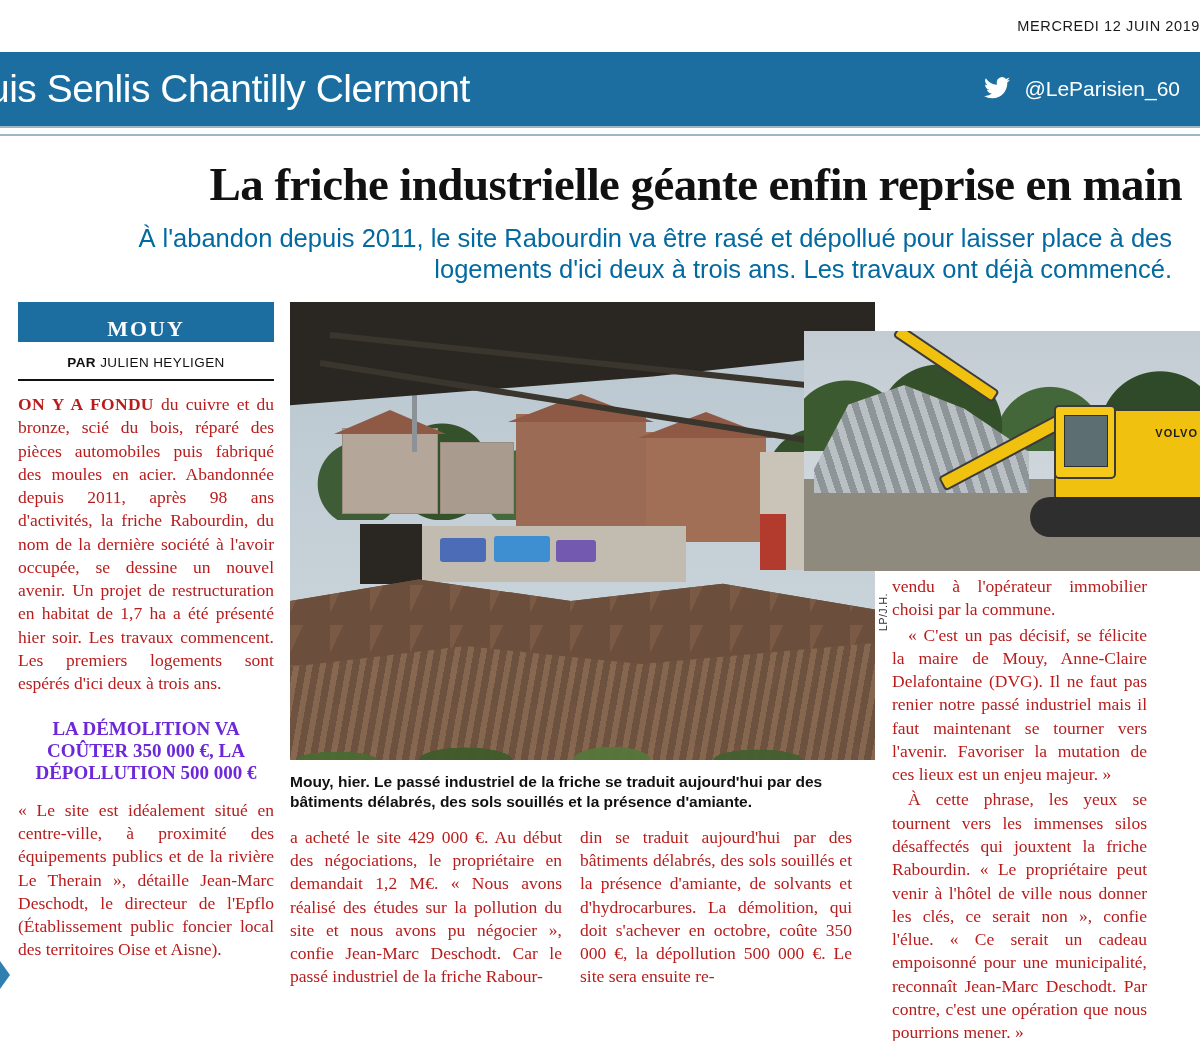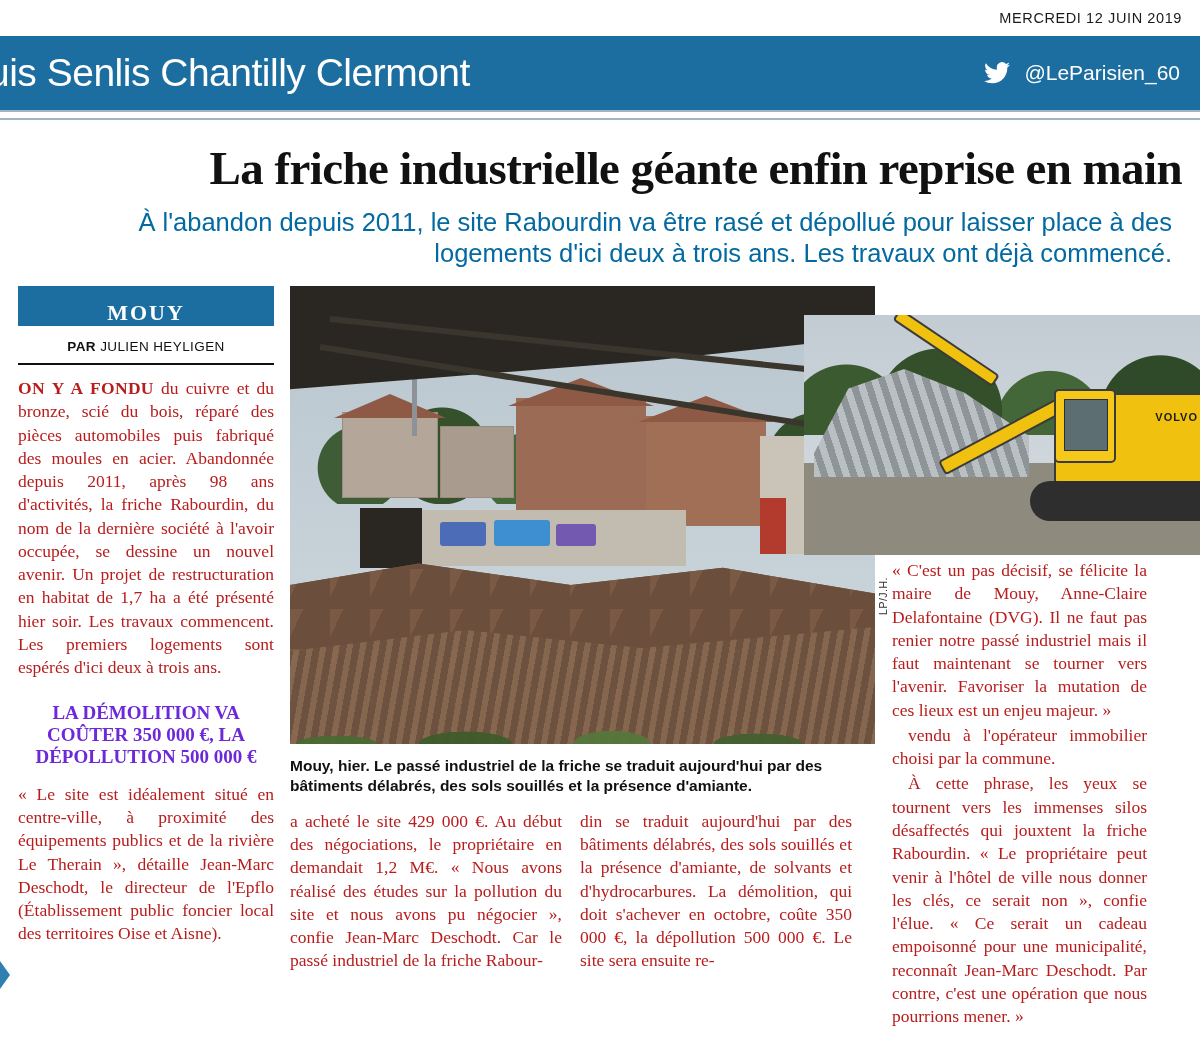--- a/index.html
+++ b/index.html
@@ -8,25 +8,24 @@
     width: 1200px;
     height: 1041px;
     background: #ffffff;
     font-family: "Liberation Serif", serif;
     overflow: hidden;
     position: relative;
   }
 
   
   .date-bar {
-    height: 36px;
+    height: 52px;
     display: flex;
     align-items: center;
     justify-content: flex-end;
-    padding-right: 18px;
     background: #ffffff;
   }
   .date-bar .date {
     font-family: "Liberation Sans", sans-serif;
     font-size: 14.5px;
     letter-spacing: 0.6px;
     color: #1a1a1a;
   }
 
   
@@ -43,21 +42,21 @@
     font-family: "Liberation Sans", sans-serif;
     font-size: 39px;
     font-weight: 400;
     color: #ffffff;
     letter-spacing: -0.5px;
     margin-left: -12px;
     white-space: nowrap;
   }
   .masthead .twitter {
     display: flex;
-    align-items: center;
+    align-items: flex-start;
     gap: 14px;
   }
   .masthead .twitter-handle {
     font-family: "Liberation Sans", sans-serif;
     font-size: 21px;
     color: #ffffff;
   }
   .twitter-bird { width: 26px; height: 22px; display: block; }
 
   
@@ -421,21 +420,21 @@
       <div class="ex-body"></div>
       <div class="ex-cab"></div>
       <div class="ex-glass"></div>
       <div class="ex-track"></div>
       <div class="ex-logo">VOLVO</div>
     </div>
     <div style="position:relative;height:150px;">
       <span class="credit" style="right:258px;top:22px;">LP/J.H.</span>
     </div>
     <div class="body-text" style="margin-top:-146px;">
+      <p>vendu à l'opérateur immobilier choisi par la commune.</p>
       <p>« C'est un pas décisif, se félicite la maire de Mouy, Anne-Claire Delafontaine (DVG). Il ne faut pas renier notre passé industriel mais il faut maintenant se tourner vers l'avenir. Favoriser la mutation de ces lieux est un enjeu majeur. »</p>
-      <p>vendu à l'opérateur immobilier choisi par la commune.</p>
       <p>À cette phrase, les yeux se tournent vers les immenses silos désaffectés qui jouxtent la friche Rabourdin. « Le propriétaire peut venir à l'hôtel de ville nous donner les clés, ce serait non », confie l'élue. « Ce serait un cadeau empoisonné pour une municipalité, reconnaît Jean-Marc Deschodt. Par contre, c'est une opération que nous pourrions mener. »</p>
     </div>
   </div>
 
 </div>
 
 <div class="edge-mark"></div>
 
 </body></html>

